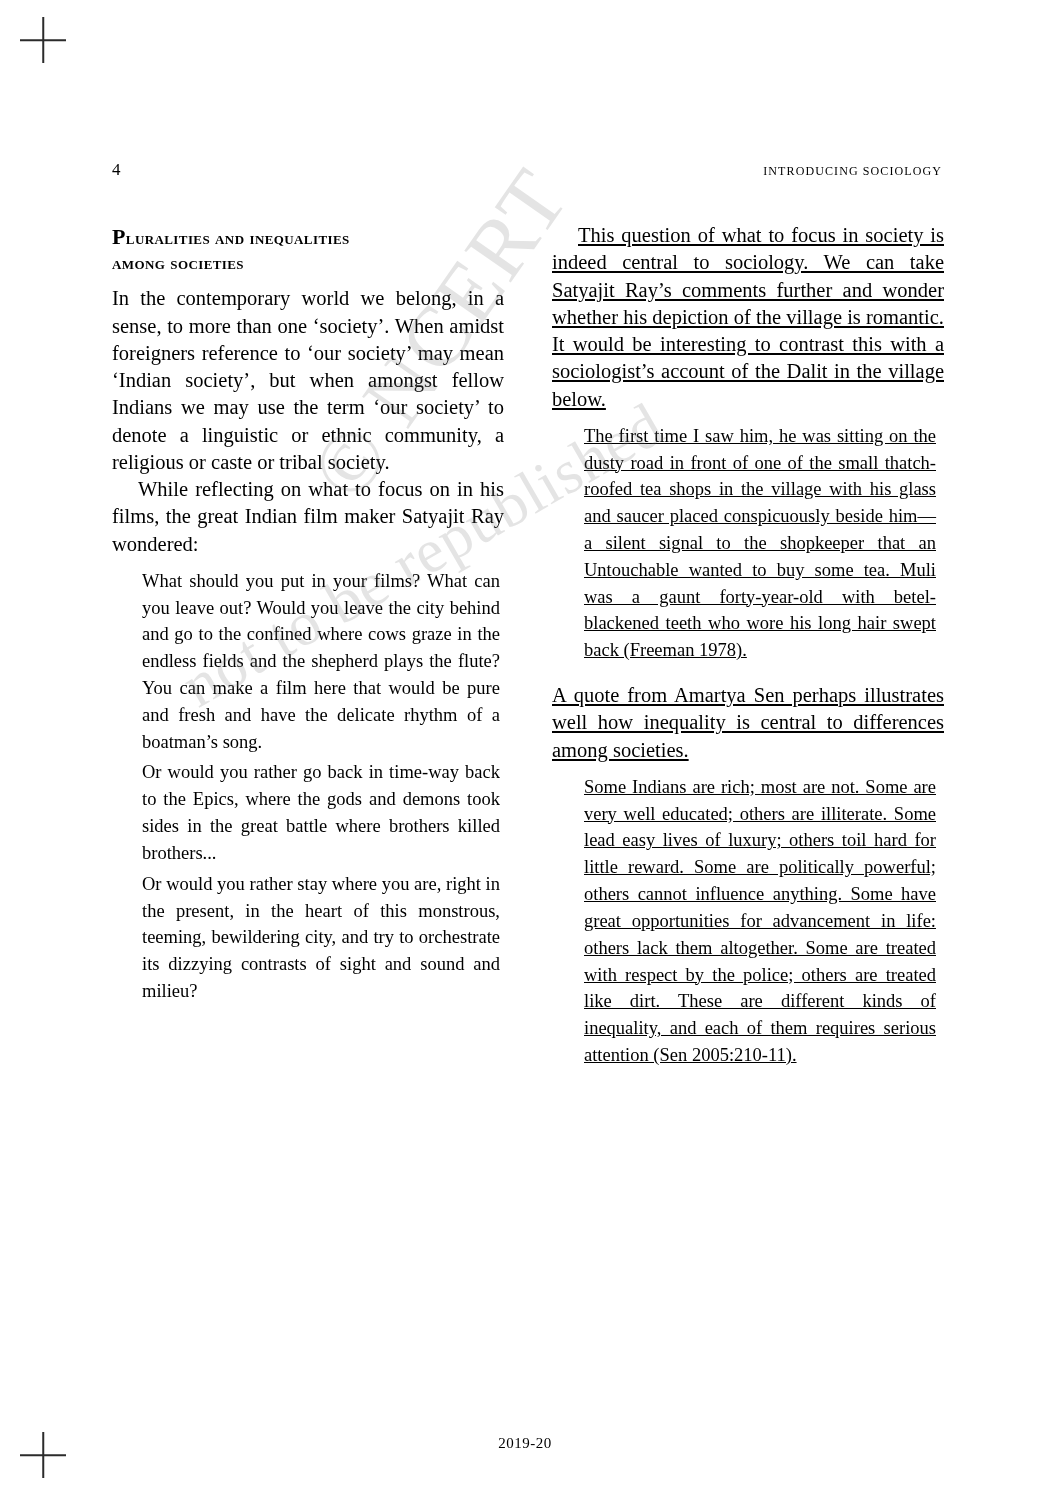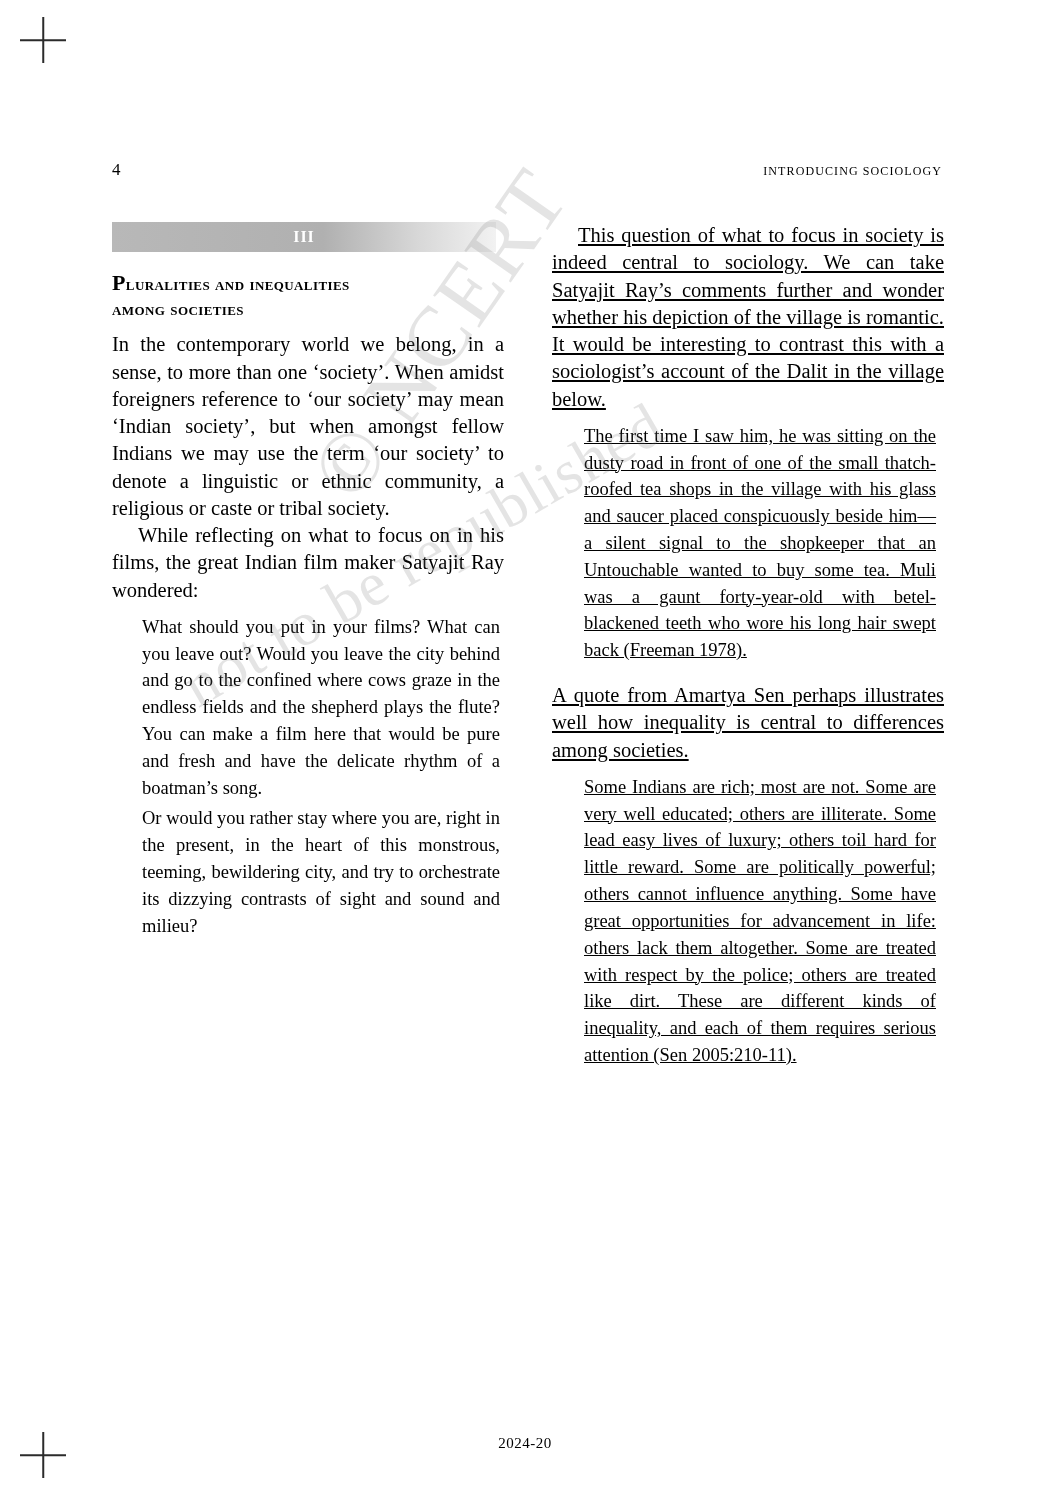--- a/index.html
+++ b/index.html
@@ -199,34 +199,32 @@
 
   <div class="header">
     <div class="page-number">4</div>
     <div class="running-head">INTRODUCING SOCIOLOGY</div>
   </div>
 
   <div class="columns">
 
     <div class="col col-left">
 
-      <div class="section-banner">
-        <span class="num">III</span>
-      </div>
 
       <div class="section-title">
         <span class="firstcap">P</span><span>luralities and inequalities</span><br>
         <span>among societies</span>
       </div>
 
       <p class="body">In the contemporary world we belong, in a sense, to more than one ‘society’. When amidst foreigners reference to ‘our society’ may mean ‘Indian society’, but when amongst fellow Indians we may use the term ‘our society’ to denote a linguistic or ethnic community, a religious or caste or tribal society.</p>
       <p class="body indent">While reflecting on what to focus on in his films, the great Indian film maker Satyajit Ray wondered:</p>
 
       <blockquote>
         <p>What should you put in your films? What can you leave out? Would you leave the city behind and go to the confined where cows graze in the endless fields and the shepherd plays the flute? You can make a film here that would be pure and fresh and have the delicate rhythm of a boatman’s song.</p>
+        <p>Or would you rather go back in time-way back to the Epics, where the gods and demons took sides in the great battle where brothers killed brothers...</p>
         <p>Or would you rather stay where you are, right in the present, in the heart of this monstrous, teeming, bewildering city, and try to orchestrate its dizzying contrasts of sight and sound and milieu?</p>
       </blockquote>
 
     </div>
 
     <div class="col col-right">
 
       <p class="body indent">This question of what to focus in society is indeed central to sociology. We can take Satyajit Ray’s comments further and wonder whether his depiction of the village is romantic. It would be interesting to contrast this with a sociologist’s account of the Dalit in the village below.</p>
 
       <blockquote class="quote-right">
@@ -243,15 +241,15 @@
 
     </div>
 
   </div>
 
   <div class="watermark">
     <span class="wm-line1">© NCERT</span>
     <span class="wm-line2">not to be republished</span>
   </div>
 
-  <div class="footer">2024-20</div>
+  <div class="footer">2019-20</div>
 
 </div>
 
 </body></html>

